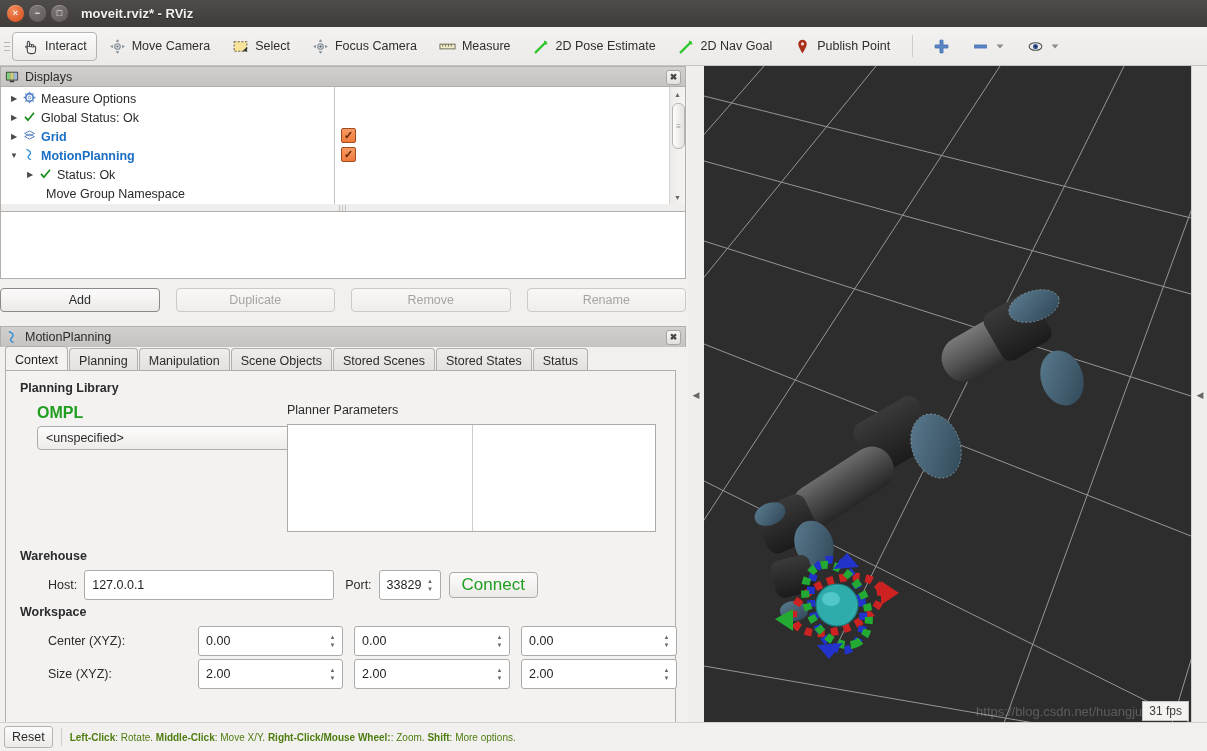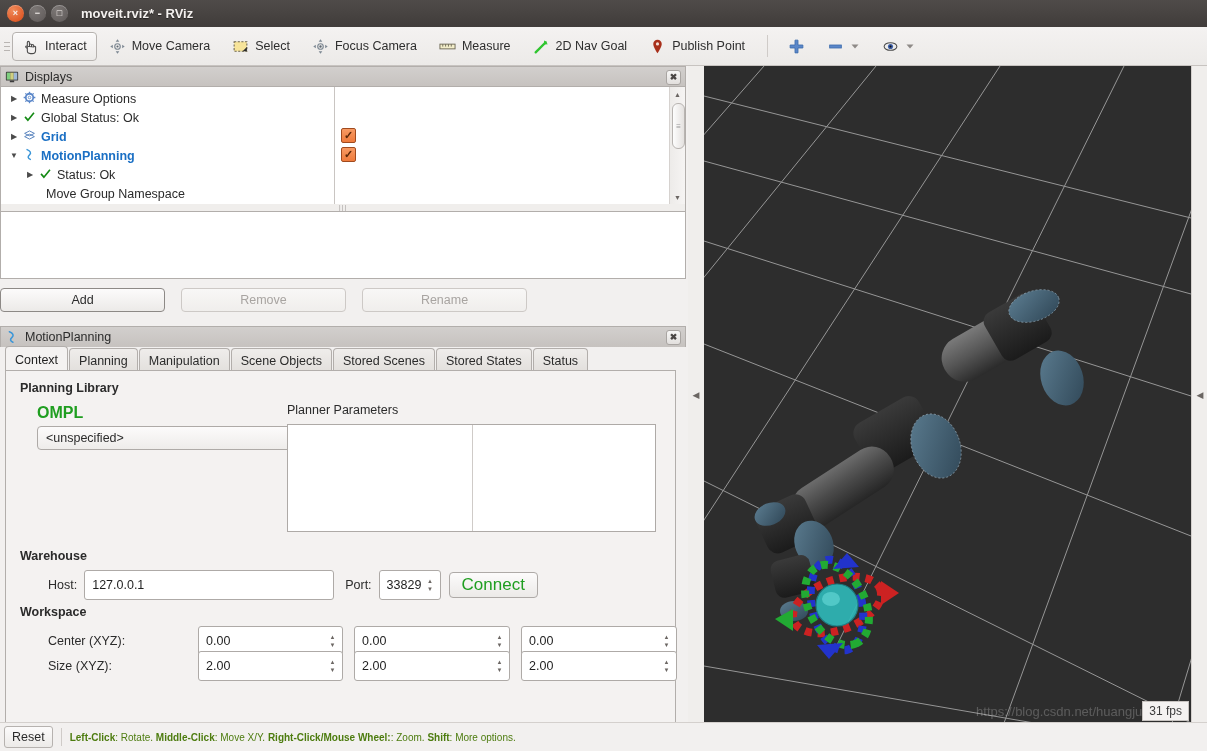--- a/index.html
+++ b/index.html
@@ -326,20 +326,27 @@
     </div>
 
     <div class="tbtn">
       <svg class="ticon" viewBox="0 0 18 16">
         <rect x="1" y="5.5" width="16" height="5" fill="#f2edc9" stroke="#6f6a57" stroke-width="1"></rect>
         <path d="M4 5.5v2.6M7 5.5v2.6M10 5.5v2.6M13 5.5v2.6" stroke="#6f6a57" stroke-width="1"></path>
       </svg>
       <span>Measure</span>
     </div>
 
+    <div class="tbtn">
+      <svg class="ticon" viewBox="0 0 16 16">
+        <path d="M2.5 13.5 12 4" stroke="#2fc52f" stroke-width="2.2" stroke-linecap="round"></path>
+        <path d="M10.5 2.2 14 5.8 10.2 6z" fill="#2fc52f"></path>
+      </svg>
+      <span>2D Pose Estimate</span>
+    </div>
 
     <div class="tbtn">
       <svg class="ticon" viewBox="0 0 16 16">
         <path d="M2.5 13.5 12 4" stroke="#2fc52f" stroke-width="2.2" stroke-linecap="round"></path>
         <path d="M10.5 2.2 14 5.8 10.2 6z" fill="#2fc52f"></path>
       </svg>
       <span>2D Nav Goal</span>
     </div>
 
     <div class="tbtn">
@@ -474,20 +481,23 @@
         <i>|||</i>
       </div>
 
     <div class="desc-box"></div>
 
     <div class="btnrow">
       <div class="dbtn primary">
         <span>Add</span>
       </div>
       <div class="dbtn disabled">
+        <span>Duplicate</span>
+      </div>
+      <div class="dbtn disabled">
         <span>Remove</span>
       </div>
       <div class="dbtn disabled">
         <span>Rename</span>
       </div>
     </div>
 
     <div class="mp-panel">
       <div class="panel-header">
         <svg width="14" height="14" viewBox="0 0 16 16">
@@ -584,21 +594,21 @@
           </div>
           <div class="field" style="width:156px;margin-left:11px;">
             <span class="fv">0.00</span>
             <span class="spin-arrows">
                 <span>▲</span>
                 <span>▼</span>
               </span>
           </div>
         </div>
 
-        <div class="row" style="position:absolute;left:42px;top:280px;">
+        <div class="row" style="position:absolute;left:42px;top:288px;">
           <span class="lbl" style="width:150px;">Size (XYZ):</span>
           <div class="field" style="width:145px;">
             <span class="fv">2.00</span>
             <span class="spin-arrows">
                 <span>▲</span>
                 <span>▼</span>
               </span>
           </div>
           <div class="field" style="width:156px;margin-left:11px;">
             <span class="fv">2.00</span>

